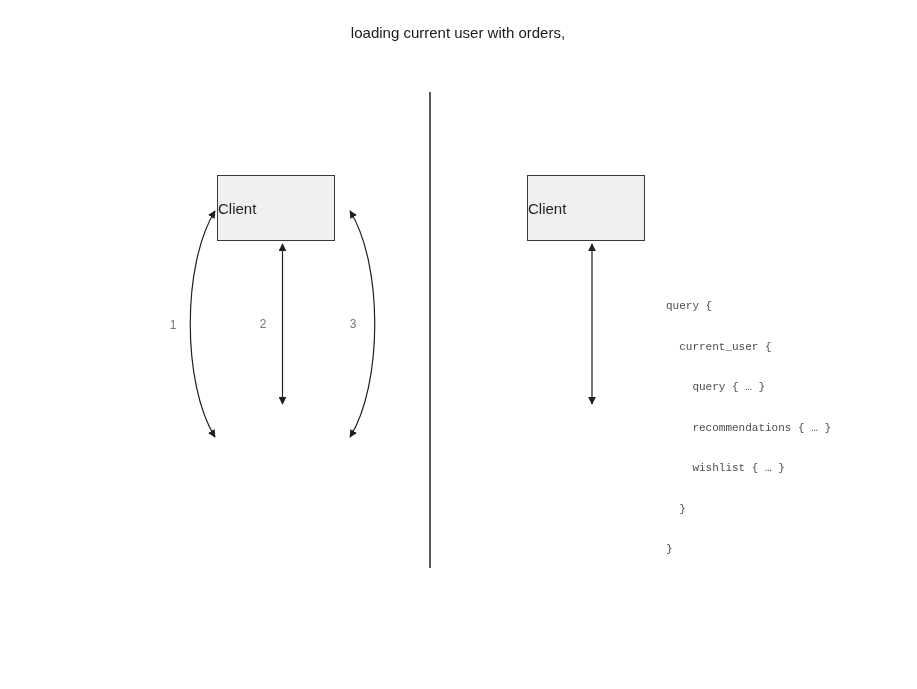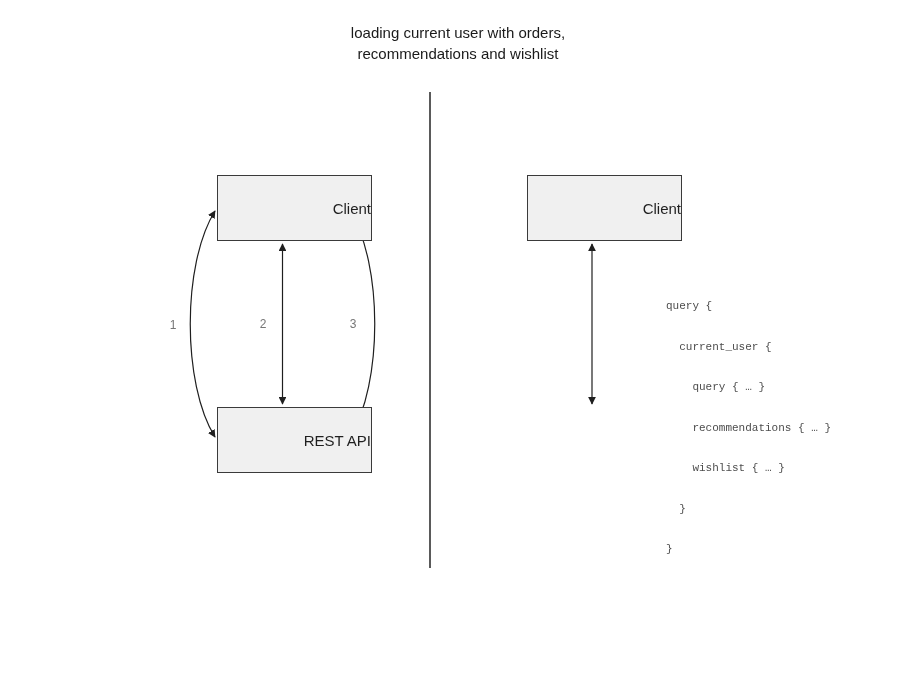--- a/index.html
+++ b/index.html
@@ -32,25 +32,25 @@
     margin-left:24px;
   }
   .divider{
     position:absolute;
     left:429px;top:92px;
     width:2px;height:476px;
     background:var(--divider-color);
   }
   .node{
     position:absolute;
-    width:155px;height:66px;
+    width:118px;height:66px;
     background:var(--box-fill);
     border:1.5px solid var(--box-border);
     box-sizing:border-box;
-    display:flex;align-items:center;justify-content:flex-end;
+    display:flex;align-items:center;justify-content:flex-start;
     font-size:15px;
     color:#1f1f1f;
   }
   .node-client-left{left:217px;top:175px;}
   .node-rest-api{left:217px;top:407px;}
   .node-client-right{left:527px;top:175px;}
   .node-graphql-api{left:527px;top:407px;}
   .code{
     font-family:"Liberation Mono", monospace;
     font-size:11px;
@@ -83,21 +83,20 @@
     stroke:none;
   }
 </style>
 </head>
 <body>
 
 <div class="canvas">
 
   <div class="title">
     <div>loading current user with orders,</div>
-    <div>recommendations and wishlist</div>
   </div>
 
   <div class="divider"></div>
 
 
   <svg class="arrows" width="917" height="689" viewBox="0 0 917 689">
     <defs>
       <marker id="ah" viewBox="0 0 10 10" refX="9" refY="5" markerWidth="6.5" markerHeight="6.5" orient="auto-start-reverse">
         <path d="M0,0 L10,5 L0,10 z"></path>
       </marker>
@@ -108,23 +107,20 @@
     <path class="edge" d="M 592,244 L 592,404" marker-start="url(#ah)" marker-end="url(#ah)"></path>
   </svg>
 
   <div class="arrow-num num-1">1</div>
   <div class="arrow-num num-2">2</div>
   <div class="arrow-num num-3">3</div>
 
   <div class="node node-client-left">
     <span>Client</span>
   </div>
-  <div class="node node-rest-api">
-    <span>REST API</span>
-  </div>
 
   <div class="node node-client-right">
     <span>Client</span>
   </div>
 
   <div class="code query">
     <div>query {</div>
     <div>  current_user {</div>
     <div>    query { … }</div>
     <div>    recommendations { … }</div>

